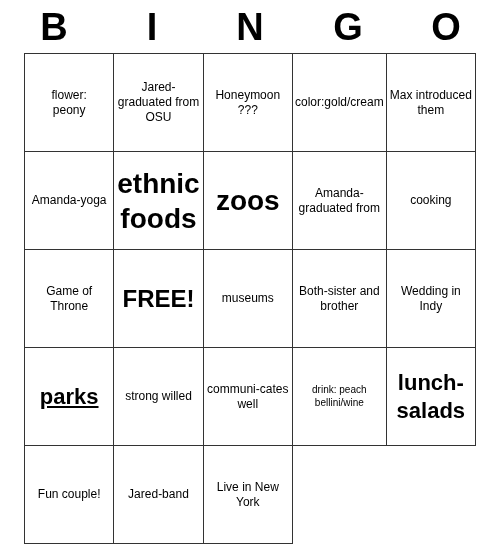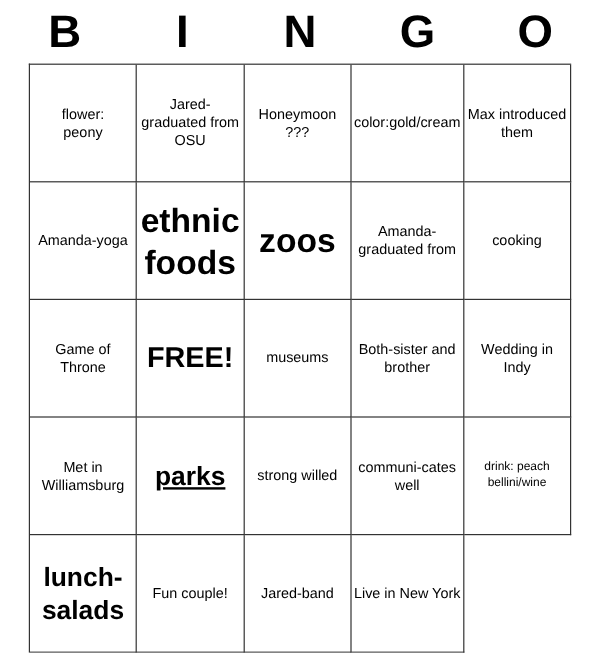--- a/index.html
+++ b/index.html
@@ -83,21 +83,20 @@
     <div class="cell" style="white-space: pre-line;">Amanda-yoga</div>
     <div class="cell xlarge" style="white-space: pre-line;">ethnic foods</div>
     <div class="cell xlarge" style="white-space: pre-line;">zoos</div>
     <div class="cell" style="white-space: pre-line;">Amanda-graduated from</div>
     <div class="cell" style="white-space: pre-line;">cooking</div>
     <div class="cell" style="white-space: pre-line;">Game of Throne</div>
     <div class="cell free" style="white-space: pre-line;">FREE!</div>
     <div class="cell" style="white-space: pre-line;">museums</div>
     <div class="cell" style="white-space: pre-line;">Both-sister and brother</div>
     <div class="cell" style="white-space: pre-line;">Wedding in Indy</div>
-    <div class="cell" style="white-space: pre-line;">Met in Williamsburg</div>
     <div class="cell large" style="white-space: pre-line; text-decoration: underline;">parks</div>
     <div class="cell" style="white-space: pre-line;">strong willed</div>
     <div class="cell" style="white-space: pre-line;">communi-cates well</div>
     <div class="cell" style="font-size: 10px; white-space: pre-line;">drink: peach bellini/wine</div>
     <div class="cell large" style="white-space: pre-line;">lunch-salads</div>
     <div class="cell" style="white-space: pre-line;">Fun couple!</div>
     <div class="cell" style="white-space: pre-line;">Jared-band</div>
     <div class="cell" style="white-space: pre-line;">Live in New York</div>
   </div>
 

